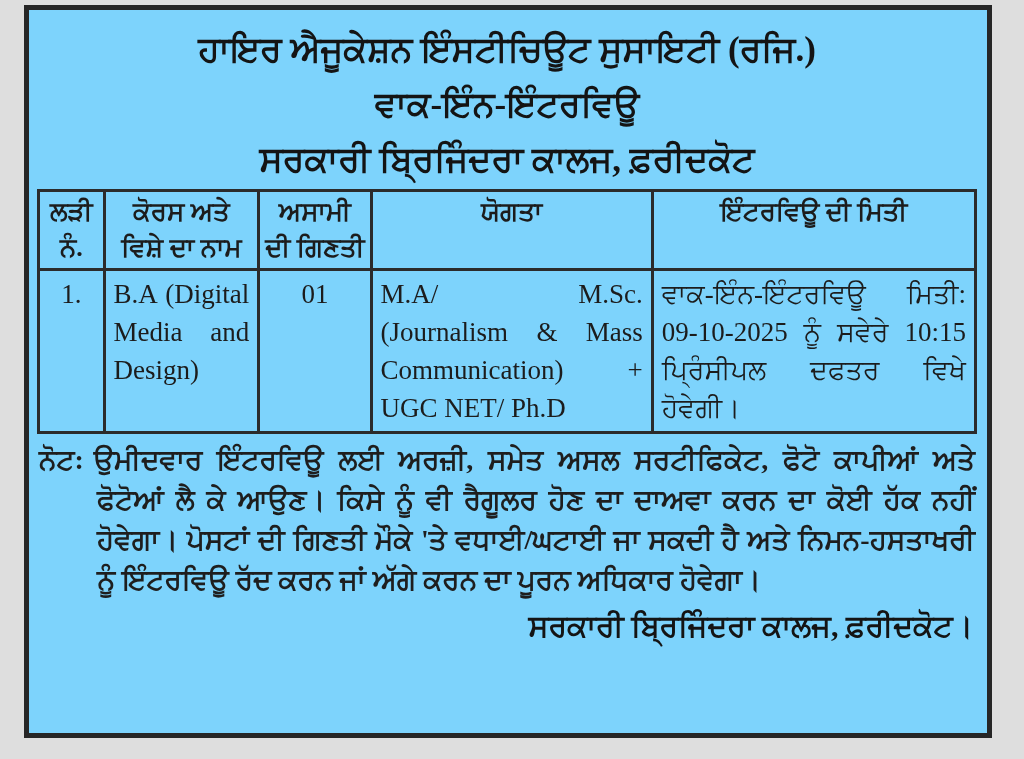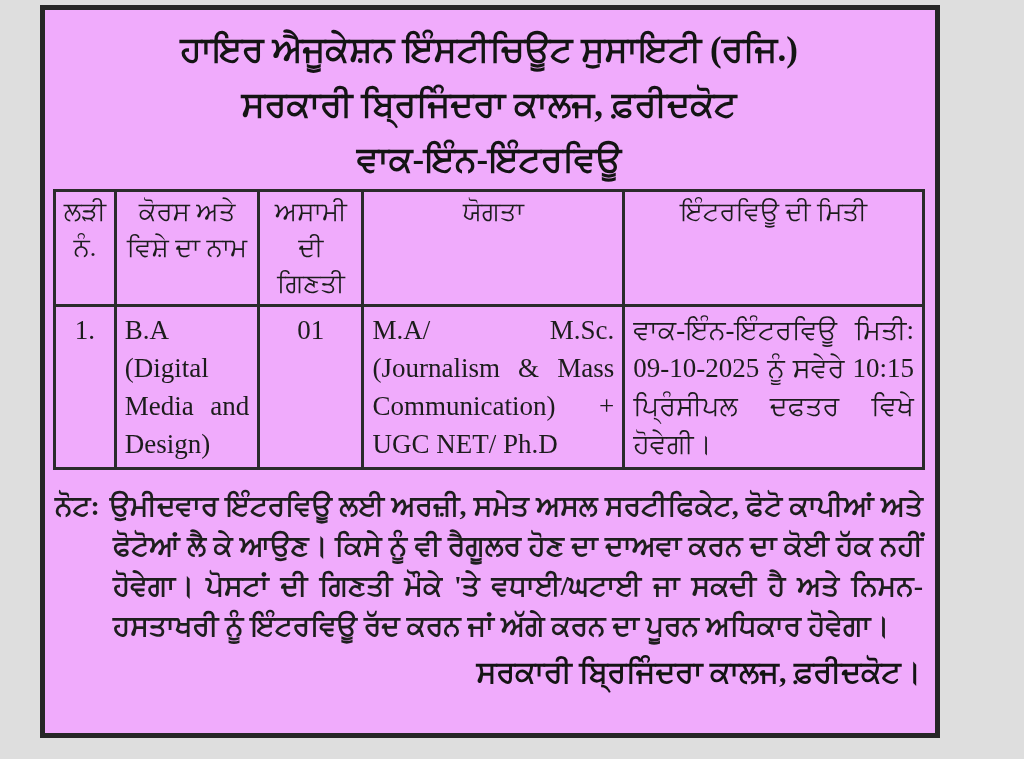--- a/index.html
+++ b/index.html
@@ -9,25 +9,25 @@
   }
   .canvas {
     width: 1024px;
     height: 759px;
     background: #dedede;
     position: relative;
     overflow: hidden;
   }
   .frame {
     position: absolute;
-    left: 40px;
+    left: 24px;
     top: 5px;
-    width: 900px;
+    width: 968px;
     height: 733px;
-    background: #f0abfc;
+    background: #7dd3fc;
     border: 5px solid #262626;
     padding: 8px 10px 0 8px;
     color: #1c1c1c;
   }
   .title-block { text-align: center; margin-top: 4px; }
   .title-line {
     font-family: "Liberation Serif", "DejaVu Sans", serif;
     font-weight: bold;
     font-size: 35px;
     line-height: 55px;
@@ -46,41 +46,41 @@
     width: 100%;
     border-collapse: collapse;
     border: 3px solid #2b2b2b;
     margin-top: 2px;
   }
   table.vacancy th, table.vacancy td {
     border: 3px solid #2b2b2b;
     vertical-align: top;
   }
   table.vacancy th {
-    font-weight: normal;
+    font-weight: bold;
     font-size: 26px;
     line-height: 36px;
     text-align: center;
     padding: 2px 4px;
     height: 74px;
   }
   table.vacancy td {
     font-size: 27px;
     line-height: 38px;
     padding: 4px 8px;
     height: 112px;
   }
   .cell-center { text-align: center; }
   .cell-justify { text-align: justify; }
   .note {
     font-weight: bold;
     font-size: 28px;
     line-height: 40px;
     text-align: justify;
-    margin: 16px 2px 0 2px;
+    margin: 6px 2px 0 2px;
     padding-left: 58px;
     text-indent: -58px;
     color: #1e1e1e;
   }
   .note .note-label { padding-right: 10px; }
   .footer {
     position: relative;
     height: 108px;
     margin-top: 6px;
   }
@@ -94,22 +94,22 @@
   }
 </style>
 </head>
 <body>
 
 <div class="canvas">
   <div class="frame">
 
     <div class="title-block">
       <div class="title-line">ਹਾਇਰ ਐਜੂਕੇਸ਼ਨ ਇੰਸਟੀਚਿਊਟ ਸੁਸਾਇਟੀ (ਰਜਿ.)</div>
+      <div class="title-line">ਵਾਕ-ਇੰਨ-ਇੰਟਰਵਿਊ</div>
       <div class="title-line">ਸਰਕਾਰੀ ਬ੍ਰਿਜਿੰਦਰਾ ਕਾਲਜ, ਫ਼ਰੀਦਕੋਟ</div>
-      <div class="title-line">ਵਾਕ-ਇੰਨ-ਇੰਟਰਵਿਊ</div>
     </div>
 
 
     <table class="vacancy">
       <colgroup>
         <col style="width:7%">
         <col style="width:16.5%">
         <col style="width:12%">
         <col style="width:30%">
         <col style="width:34.5%">

